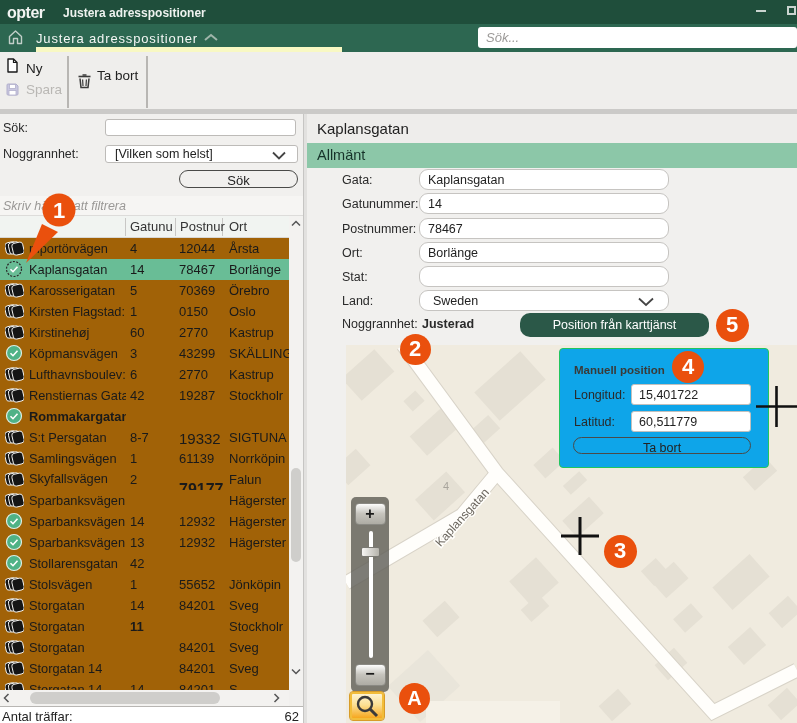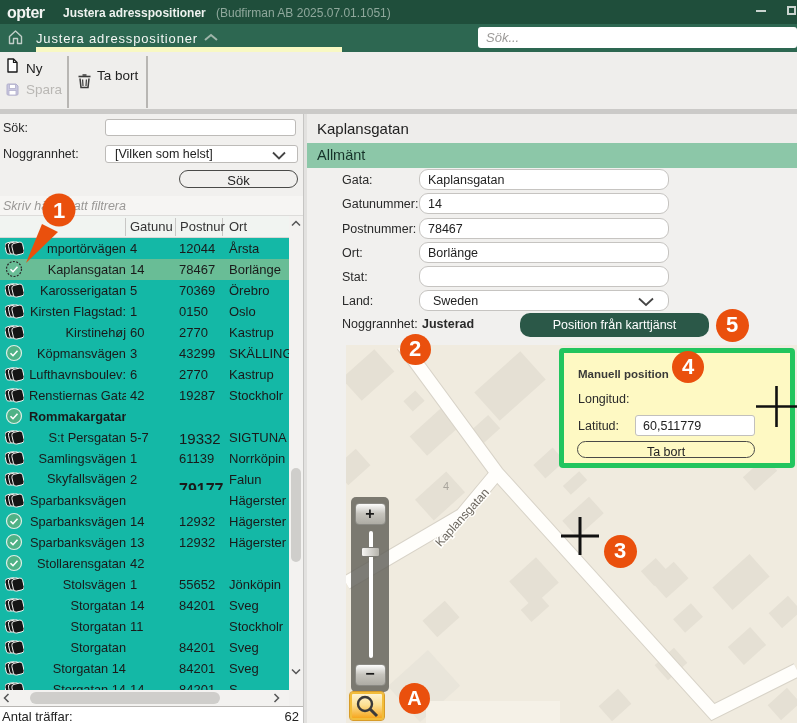--- a/index.html
+++ b/index.html
@@ -8,21 +8,20 @@
   .abs { position:absolute; }
   .circle { position:absolute; background:#ea500d; border-radius:50%; color:#fff;
             font-weight:bold; text-align:center; z-index:60; }
 </style>
 </head>
 <body>
 
 <div class="abs" style="left:0;top:0;width:797px;height:24px;background:#1f4e3b;">
   <span class="abs" style="left:7px;top:4px;font-size:16px;font-weight:bold;color:#f2f4f2;letter-spacing:-0.5px;">opter</span>
   <span class="abs" style="left:63px;top:6px;font-size:12px;font-weight:bold;color:#eef2ef;">Justera adresspositioner</span>
-  <span class="abs" style="left:216px;top:6px;font-size:12px;color:#8fa89c;">(Budfirman AB 2025.07.01.1051)</span>
   <div class="abs" style="left:756px;top:10px;width:10px;height:2px;background:#c9d4cf;"></div>
   <div class="abs" style="left:787px;top:6px;width:9px;height:9px;border:2px solid #c9d4cf;"></div>
 </div>
 
 <div class="abs" style="left:0;top:24px;width:797px;height:28px;background:#2d6751;">
   <svg class="abs" style="left:8px;top:6px;" width="15" height="15" viewBox="0 0 15 15">
     <path d="M1.5 6.5 L7.5 1 L13.5 6.5 L13.5 13.5 L9.5 13.5 L9.5 8.5 L5.5 8.5 L5.5 13.5 L1.5 13.5 Z" fill="none" stroke="#c2cfc9" stroke-width="1.4" stroke-linejoin="round"></path>
   </svg>
   <span class="abs" style="left:36px;top:7px;font-size:13px;letter-spacing:0.85px;color:#f4f7f5;">Justera adresspositioner</span>
   <svg class="abs" style="left:203px;top:9px;" width="16" height="10" viewBox="0 0 16 10">
@@ -73,21 +72,21 @@
     </svg>
   </div>
   <div class="abs" style="left:179px;top:56px;width:119px;height:18px;border:1.5px solid #4a4a48;border-radius:9px;background:#f1f0ee;text-align:center;">
     <span style="font-size:13px;color:#222;line-height:16px;">Sök</span>
   </div>
 
   <div class="abs" style="left:0;top:82px;width:303px;height:20px;background:#f6f5f3;border-bottom:1px solid #dddcda;">
     <span class="abs" style="left:3px;top:3px;font-size:12.5px;font-style:italic;color:#9a9896;">Skriv här för att filtrera</span>
   </div>
 
-  <div class="abs" style="left:0;top:102px;width:303px;height:474px;background:#14b8a6;overflow:hidden;text-align:right;">
+  <div class="abs" style="left:0;top:102px;width:303px;height:474px;background:#a16207;overflow:hidden;">
 
     <div class="abs" style="left:0;top:0;width:289px;height:22px;background:#f1f4f1;border-bottom:1px solid #d8d7d5;">
       <div class="abs" style="left:125px;top:2px;width:1px;height:18px;background:#c8c7c5;"></div>
       <div class="abs" style="left:175px;top:2px;width:1px;height:18px;background:#c8c7c5;"></div>
       <div class="abs" style="left:222px;top:2px;width:1px;height:18px;background:#c8c7c5;"></div>
       <span class="abs" style="left:130px;top:3px;font-size:13px;color:#333;">Gatunu</span>
       <span class="abs" style="left:180px;top:3px;font-size:13px;color:#333;">Postnur</span>
       <span class="abs" style="left:229px;top:3px;font-size:13px;color:#333;">Ort</span>
     </div>
     <div id="rows">
@@ -201,21 +200,21 @@
   </div>
         <div class="abs" style="left:0;top:211px;width:289px;height:21px;overflow:hidden;">
     <span class="abs" style="left:5px;top:1px;"><svg width="19" height="18" viewBox="0 0 19 18">
  <g fill="#151515" stroke="#fafaf8" stroke-width="0.9">
   <rect x="0.5" y="3.2" width="10.5" height="11.5" rx="2.8" transform="rotate(-13 5.75 8.95)"></rect>
   <rect x="4" y="3.2" width="10.5" height="11.5" rx="2.8" transform="rotate(-13 9.25 8.95)"></rect>
   <rect x="7.5" y="3.6" width="11" height="12" rx="2.8" transform="rotate(-13 13 9.6)"></rect>
  </g>
             </svg></span>
     <span class="abs" style="left:29px;top:3px;width:97px;font-size:12.8px;color:#1a1a1a;white-space:nowrap;overflow:hidden;">S:t Persgatan</span>
-    <span class="abs" style="left:130px;top:3px;font-size:13px;color:#1a1a1a;">5-7</span>
+    <span class="abs" style="left:130px;top:3px;font-size:13px;color:#1a1a1a;">8-7</span>
     <span class="abs" style="left:179px;top:3px;font-size:15px;color:#1a1a1a;">19332</span>
     <span class="abs" style="left:229px;top:3px;font-size:13px;color:#1a1a1a;white-space:nowrap;">SIGTUNA</span>
   </div>
         <div class="abs" style="left:0;top:232px;width:289px;height:21px;overflow:hidden;">
     <span class="abs" style="left:5px;top:1px;"><svg width="19" height="18" viewBox="0 0 19 18">
  <g fill="#151515" stroke="#fafaf8" stroke-width="0.9">
   <rect x="0.5" y="3.2" width="10.5" height="11.5" rx="2.8" transform="rotate(-13 5.75 8.95)"></rect>
   <rect x="4" y="3.2" width="10.5" height="11.5" rx="2.8" transform="rotate(-13 9.25 8.95)"></rect>
   <rect x="7.5" y="3.6" width="11" height="12" rx="2.8" transform="rotate(-13 13 9.6)"></rect>
  </g>
@@ -309,21 +308,21 @@
   </div>
         <div class="abs" style="left:0;top:400px;width:289px;height:21px;overflow:hidden;">
     <span class="abs" style="left:5px;top:1px;"><svg width="19" height="18" viewBox="0 0 19 18">
  <g fill="#151515" stroke="#fafaf8" stroke-width="0.9">
   <rect x="0.5" y="3.2" width="10.5" height="11.5" rx="2.8" transform="rotate(-13 5.75 8.95)"></rect>
   <rect x="4" y="3.2" width="10.5" height="11.5" rx="2.8" transform="rotate(-13 9.25 8.95)"></rect>
   <rect x="7.5" y="3.6" width="11" height="12" rx="2.8" transform="rotate(-13 13 9.6)"></rect>
  </g>
             </svg></span>
     <span class="abs" style="left:29px;top:3px;width:97px;font-size:12.8px;color:#1a1a1a;white-space:nowrap;overflow:hidden;">Storgatan</span>
-    <span class="abs" style="left:130px;top:3px;font-size:13px;color:#1a1a1a;">11</span>
+    <span class="abs" style="left:130px;top:3px;font-size:13px;color:#1a1a1a;font-weight:bold;">11</span>
     <span class="abs" style="left:179px;top:3px;font-size:13px;color:#1a1a1a;margin-top:32px;">11444</span>
     <span class="abs" style="left:229px;top:3px;font-size:13px;color:#1a1a1a;white-space:nowrap;">Stockholr</span>
   </div>
         <div class="abs" style="left:0;top:421px;width:289px;height:21px;overflow:hidden;">
     <span class="abs" style="left:5px;top:1px;"><svg width="19" height="18" viewBox="0 0 19 18">
  <g fill="#151515" stroke="#fafaf8" stroke-width="0.9">
   <rect x="0.5" y="3.2" width="10.5" height="11.5" rx="2.8" transform="rotate(-13 5.75 8.95)"></rect>
   <rect x="4" y="3.2" width="10.5" height="11.5" rx="2.8" transform="rotate(-13 9.25 8.95)"></rect>
   <rect x="7.5" y="3.6" width="11" height="12" rx="2.8" transform="rotate(-13 13 9.6)"></rect>
  </g>
@@ -481,23 +480,26 @@
     <g transform="translate(121,167) rotate(-48)">
       <text x="-44" y="4" font-size="12" fill="#6b665e" font-family="Liberation Sans, sans-serif" style="paint-order:stroke;stroke:#fffefb;stroke-width:3px;">Kaplansgatan</text>
     </g>
 
     <g stroke="#111" stroke-width="3">
       <path d="M215 191 L253 191 M234 172 L234 210"></path>
     </g>
   </svg>
 </div>
 
-<div class="abs" style="left:559px;top:348px;width:236px;height:120px;background:#fef9c3;border:5px solid #22c55e;border-radius:4px;z-index:30;">
+<div class="abs" style="left:559px;top:348px;width:210px;height:120px;background:#0ea5e9;border:1px solid #22c55e;border-radius:4px;z-index:30;">
   <span class="abs" style="left:14px;top:15px;font-size:11.5px;font-weight:bold;color:#3a3a38;">Manuell position</span>
   <span class="abs" style="left:14px;top:39px;font-size:12.5px;color:#2a2a2a;">Longitud:</span>
+  <div class="abs" style="left:71px;top:35px;width:120px;height:21px;background:#fff;border:1px solid #c2c0bd;border-radius:3px;">
+    <span class="abs" style="left:7px;top:3px;font-size:12.5px;color:#222;">15,401722</span>
+  </div>
   <span class="abs" style="left:14px;top:66px;font-size:12.5px;color:#2a2a2a;">Latitud:</span>
   <div class="abs" style="left:71px;top:62px;width:120px;height:21px;background:#fff;border:1px solid #c2c0bd;border-radius:3px;">
     <span class="abs" style="left:7px;top:3px;font-size:12.5px;color:#222;">60,511779</span>
   </div>
   <div class="abs" style="left:13px;top:88px;width:178px;height:17px;border:1.5px solid #4a4a48;border-radius:9px;text-align:center;">
     <span style="font-size:12.5px;color:#222;line-height:15px;">Ta bort</span>
   </div>
 </div>
 
 <svg class="abs" style="left:756px;top:386px;z-index:40;" width="41" height="41" viewBox="0 0 41 41">

